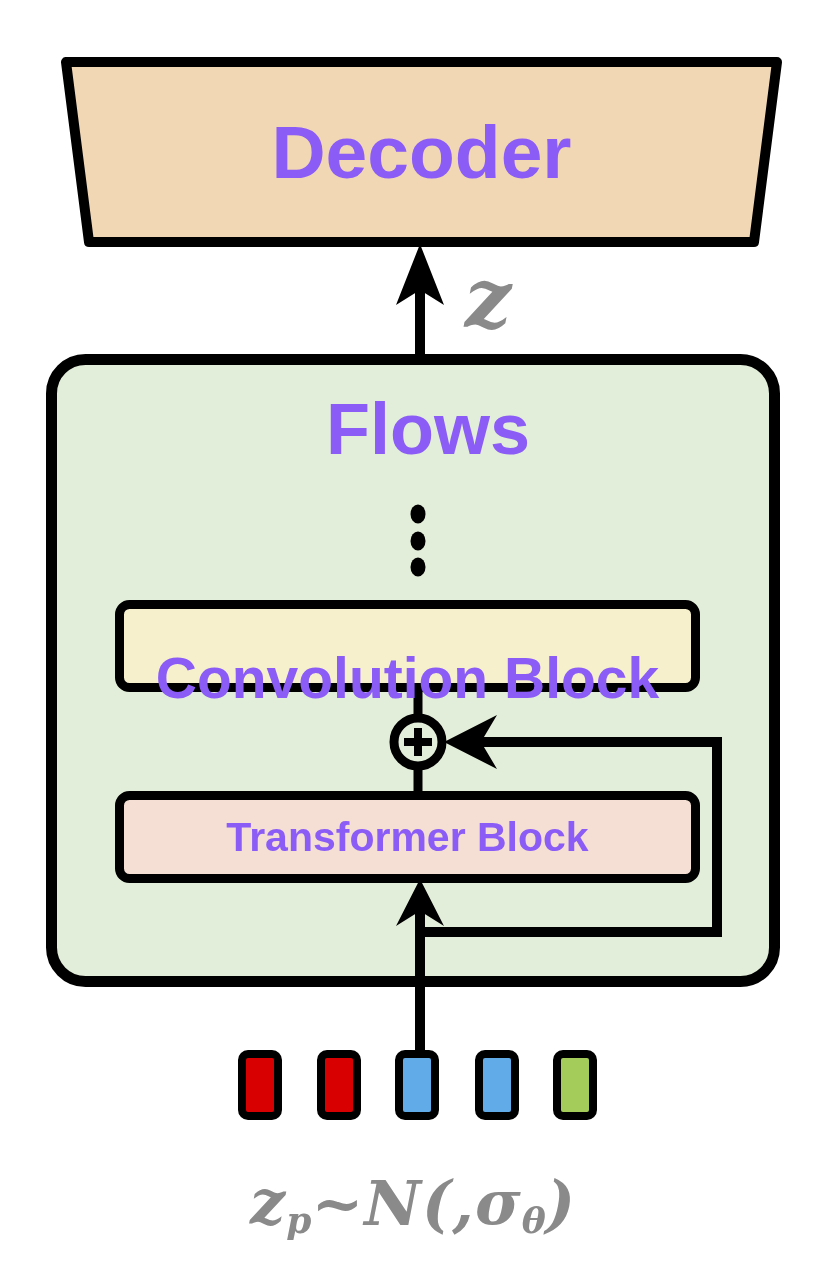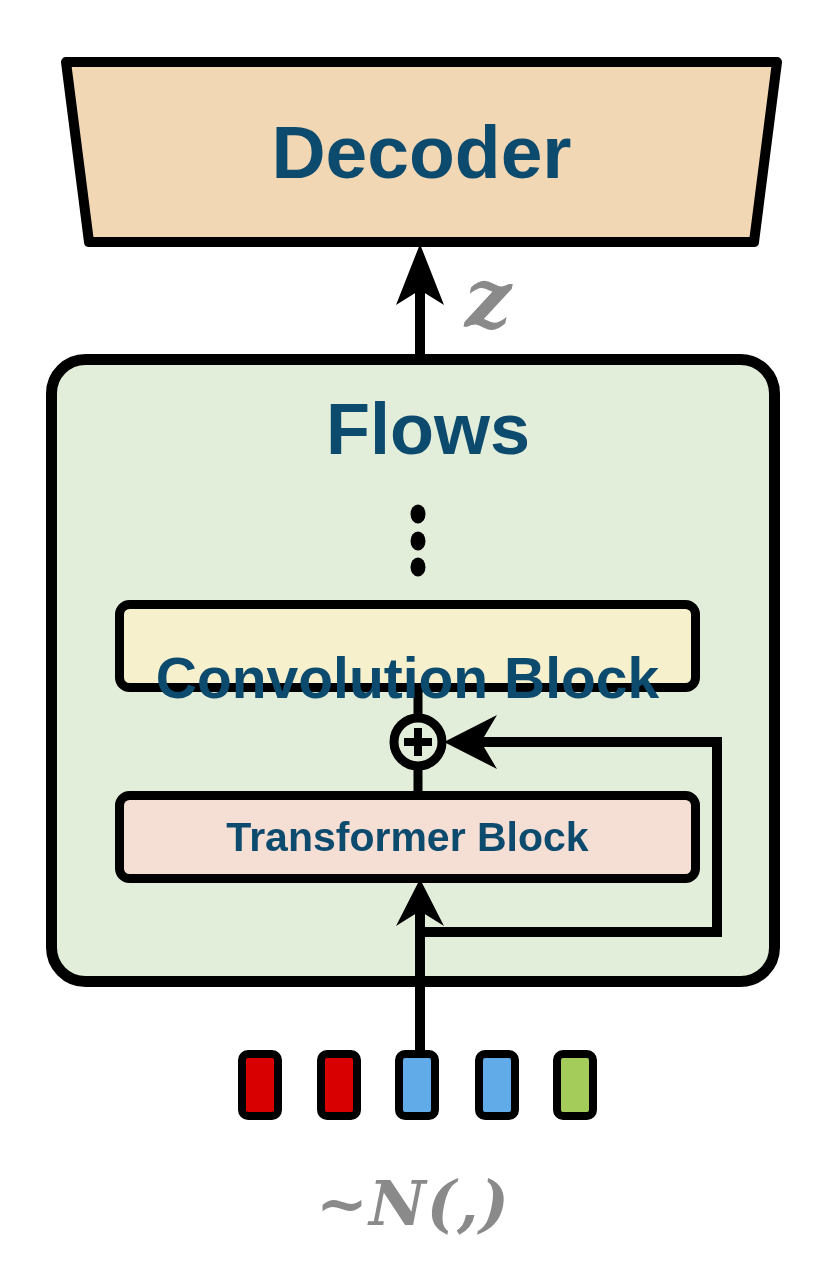--- a/index.html
+++ b/index.html
@@ -10,21 +10,21 @@
     font-family: "Liberation Sans", sans-serif;
     overflow: hidden;
   }
   #shape-layer {
     position: absolute; left: 0; top: 0;
     width: 826px; height: 1280px;
   }
   .overlay {
     position: absolute;
     display: flex; align-items: center; justify-content: center;
-    color: #0c4a6e;
+    color: #8b5cf6;
     font-weight: 700;
     white-space: nowrap;
     pointer-events: none;
   }
   .decoder-label {
     left: 66px; top: 62px; width: 711px; height: 180px;
     font-size: 75px;
   }
   .flows-label {
     left: 66px; top: 393px; width: 724px; height: 72px;
@@ -117,17 +117,19 @@
 
 <div class="overlay math z-label">z</div>
 
 <div class="overlay flows-label">Flows</div>
 
 <div class="overlay conv-label">Convolution Block</div>
 
 <div class="overlay transformer-label">Transformer Block</div>
 
 <div class="overlay math formula">
+  <span><span>z</span><sub class="sub">p</sub></span>
     <span>~</span>
     <span>N(</span>
     <span>, </span>
+    <span><span>σ</span><sub class="sub">θ</sub></span>
     <span>)</span>
 </div>
 
 </body></html>

